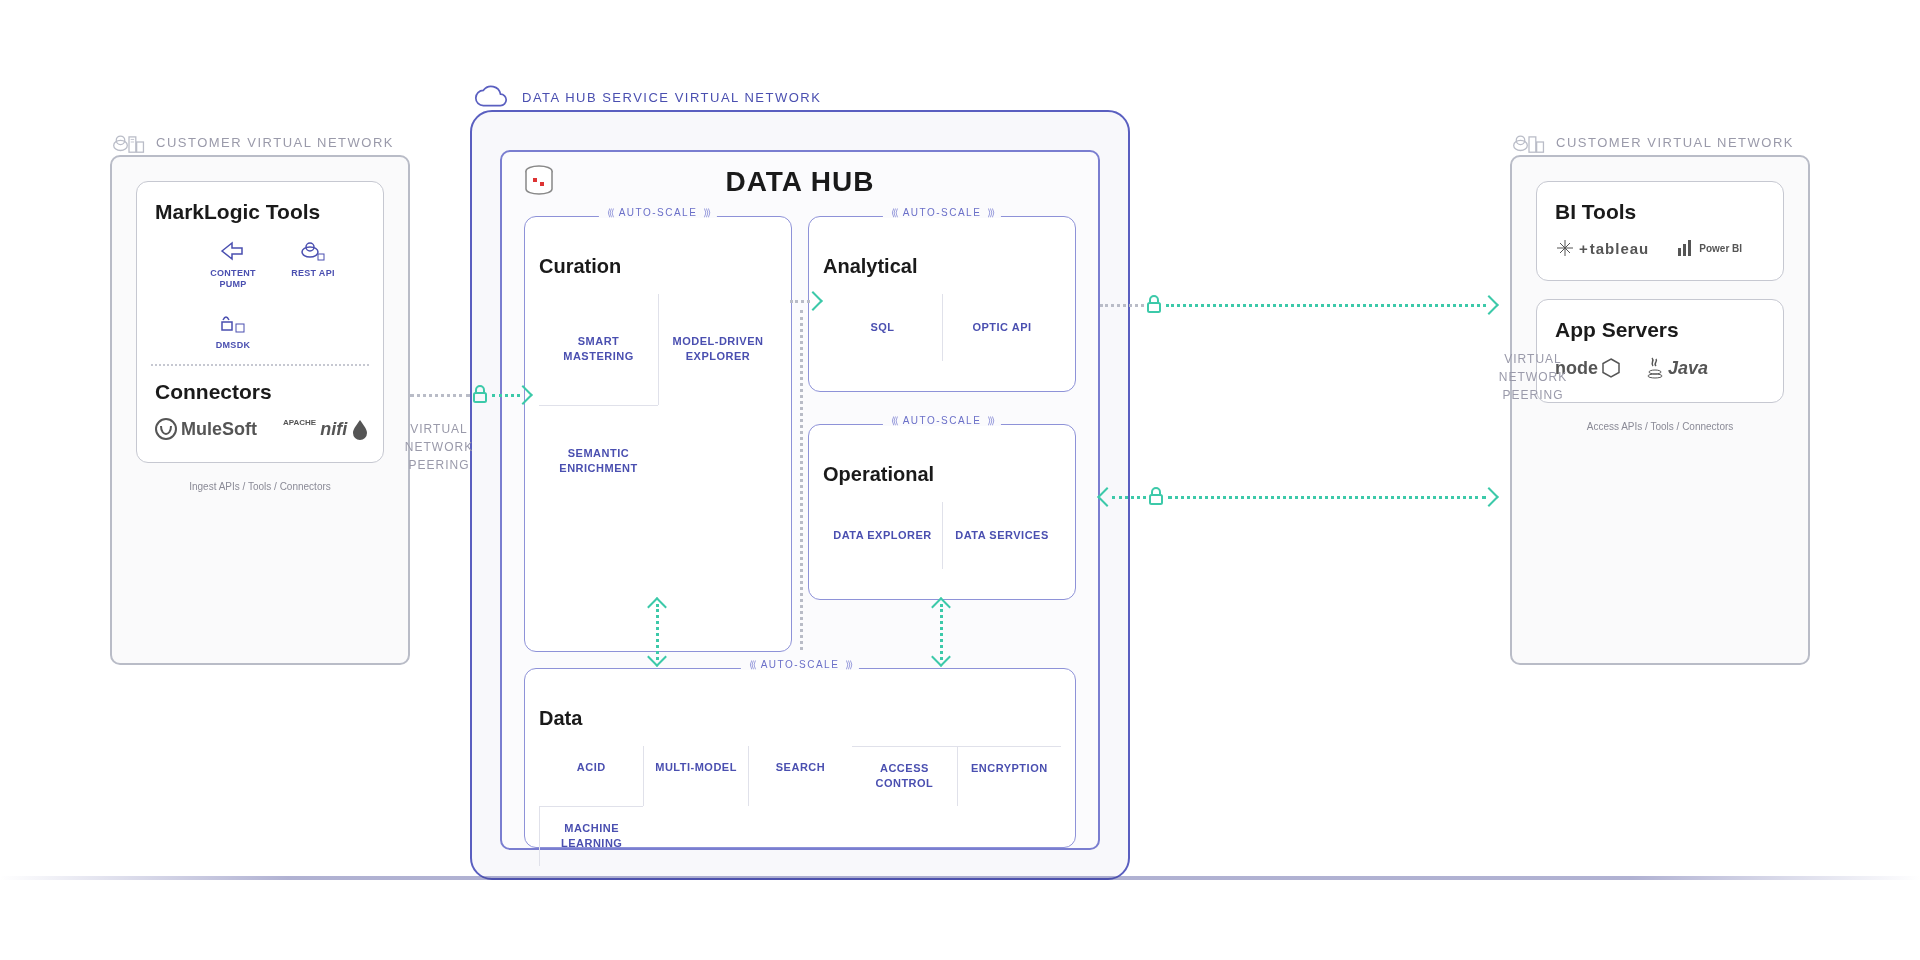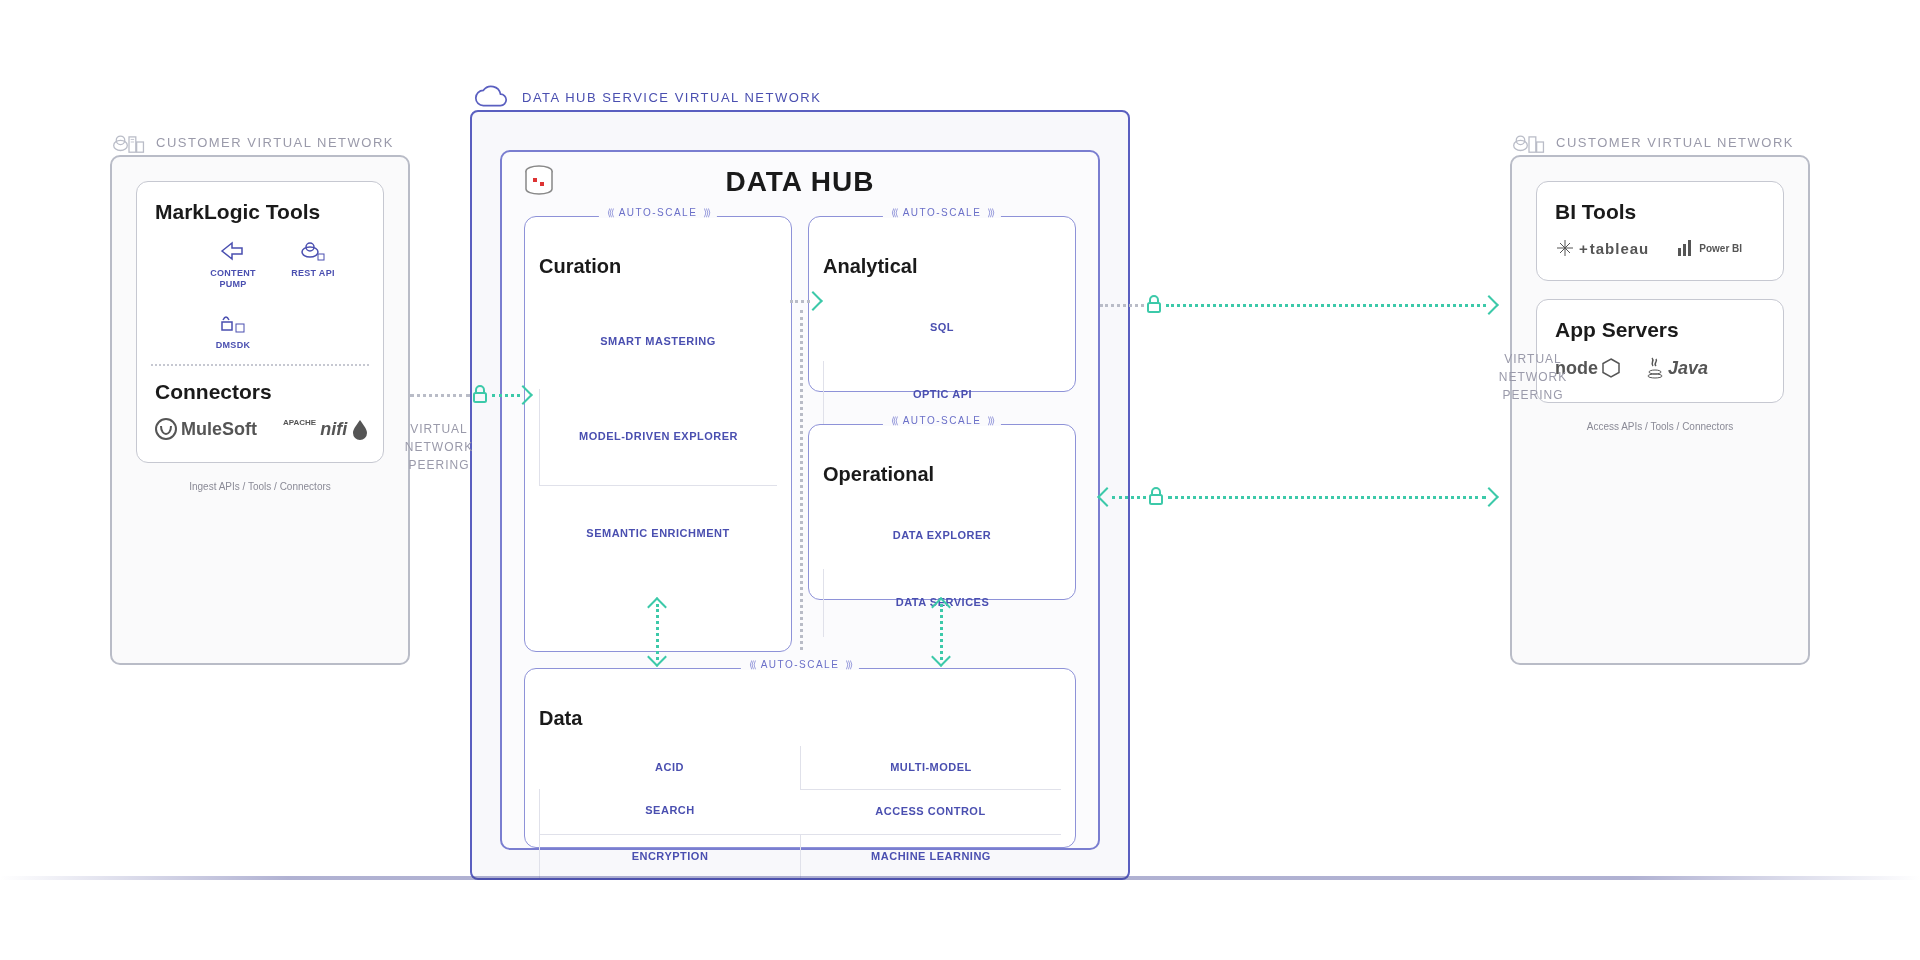--- a/index.html
+++ b/index.html
@@ -118,21 +118,21 @@
   margin-top: 14px;
   text-align: center;
 }
 
 
 .dh-outer {
   position: absolute;
   left: 470px; top: 110px;
   width: 660px; height: 770px;
   border: 2px solid #5a5fc0;
-  border-radius: 8px;
+  border-radius: 22px;
   background: #f8f8fb;
 }
 .dh-header {
   position: absolute;
   top: -28px; left: 0;
   display: flex; align-items: center; gap: 12px;
 }
 .cloud-icon {
   width: 38px; height: 26px;
 }
@@ -191,24 +191,24 @@
 .chev { color: #8e92d8; font-size: 10px; letter-spacing: -2px; }
 .cluster h3 {
   text-align: left;
   font-size: 20px;
   font-weight: 700;
   color: #1a1a1a;
   margin-bottom: 16px;
 }
 .feat-grid {
   display: grid;
-  grid-template-columns: 1fr;
+  grid-template-columns: 1fr 1fr;
   gap: 0;
 }
-.feat-grid.three { grid-template-columns: 1fr 1fr; }
+.feat-grid.three { grid-template-columns: 1fr 1fr 1fr 1fr 1fr; }
 .feat {
   font-size: 11px;
   color: #4a4fb0;
   font-weight: 600;
   letter-spacing: 0.5px;
   text-align: center;
   padding: 22px 8px;
   border-top: 1px solid #e0e1ea;
   border-left: 1px solid #e0e1ea;
   line-height: 1.4;

